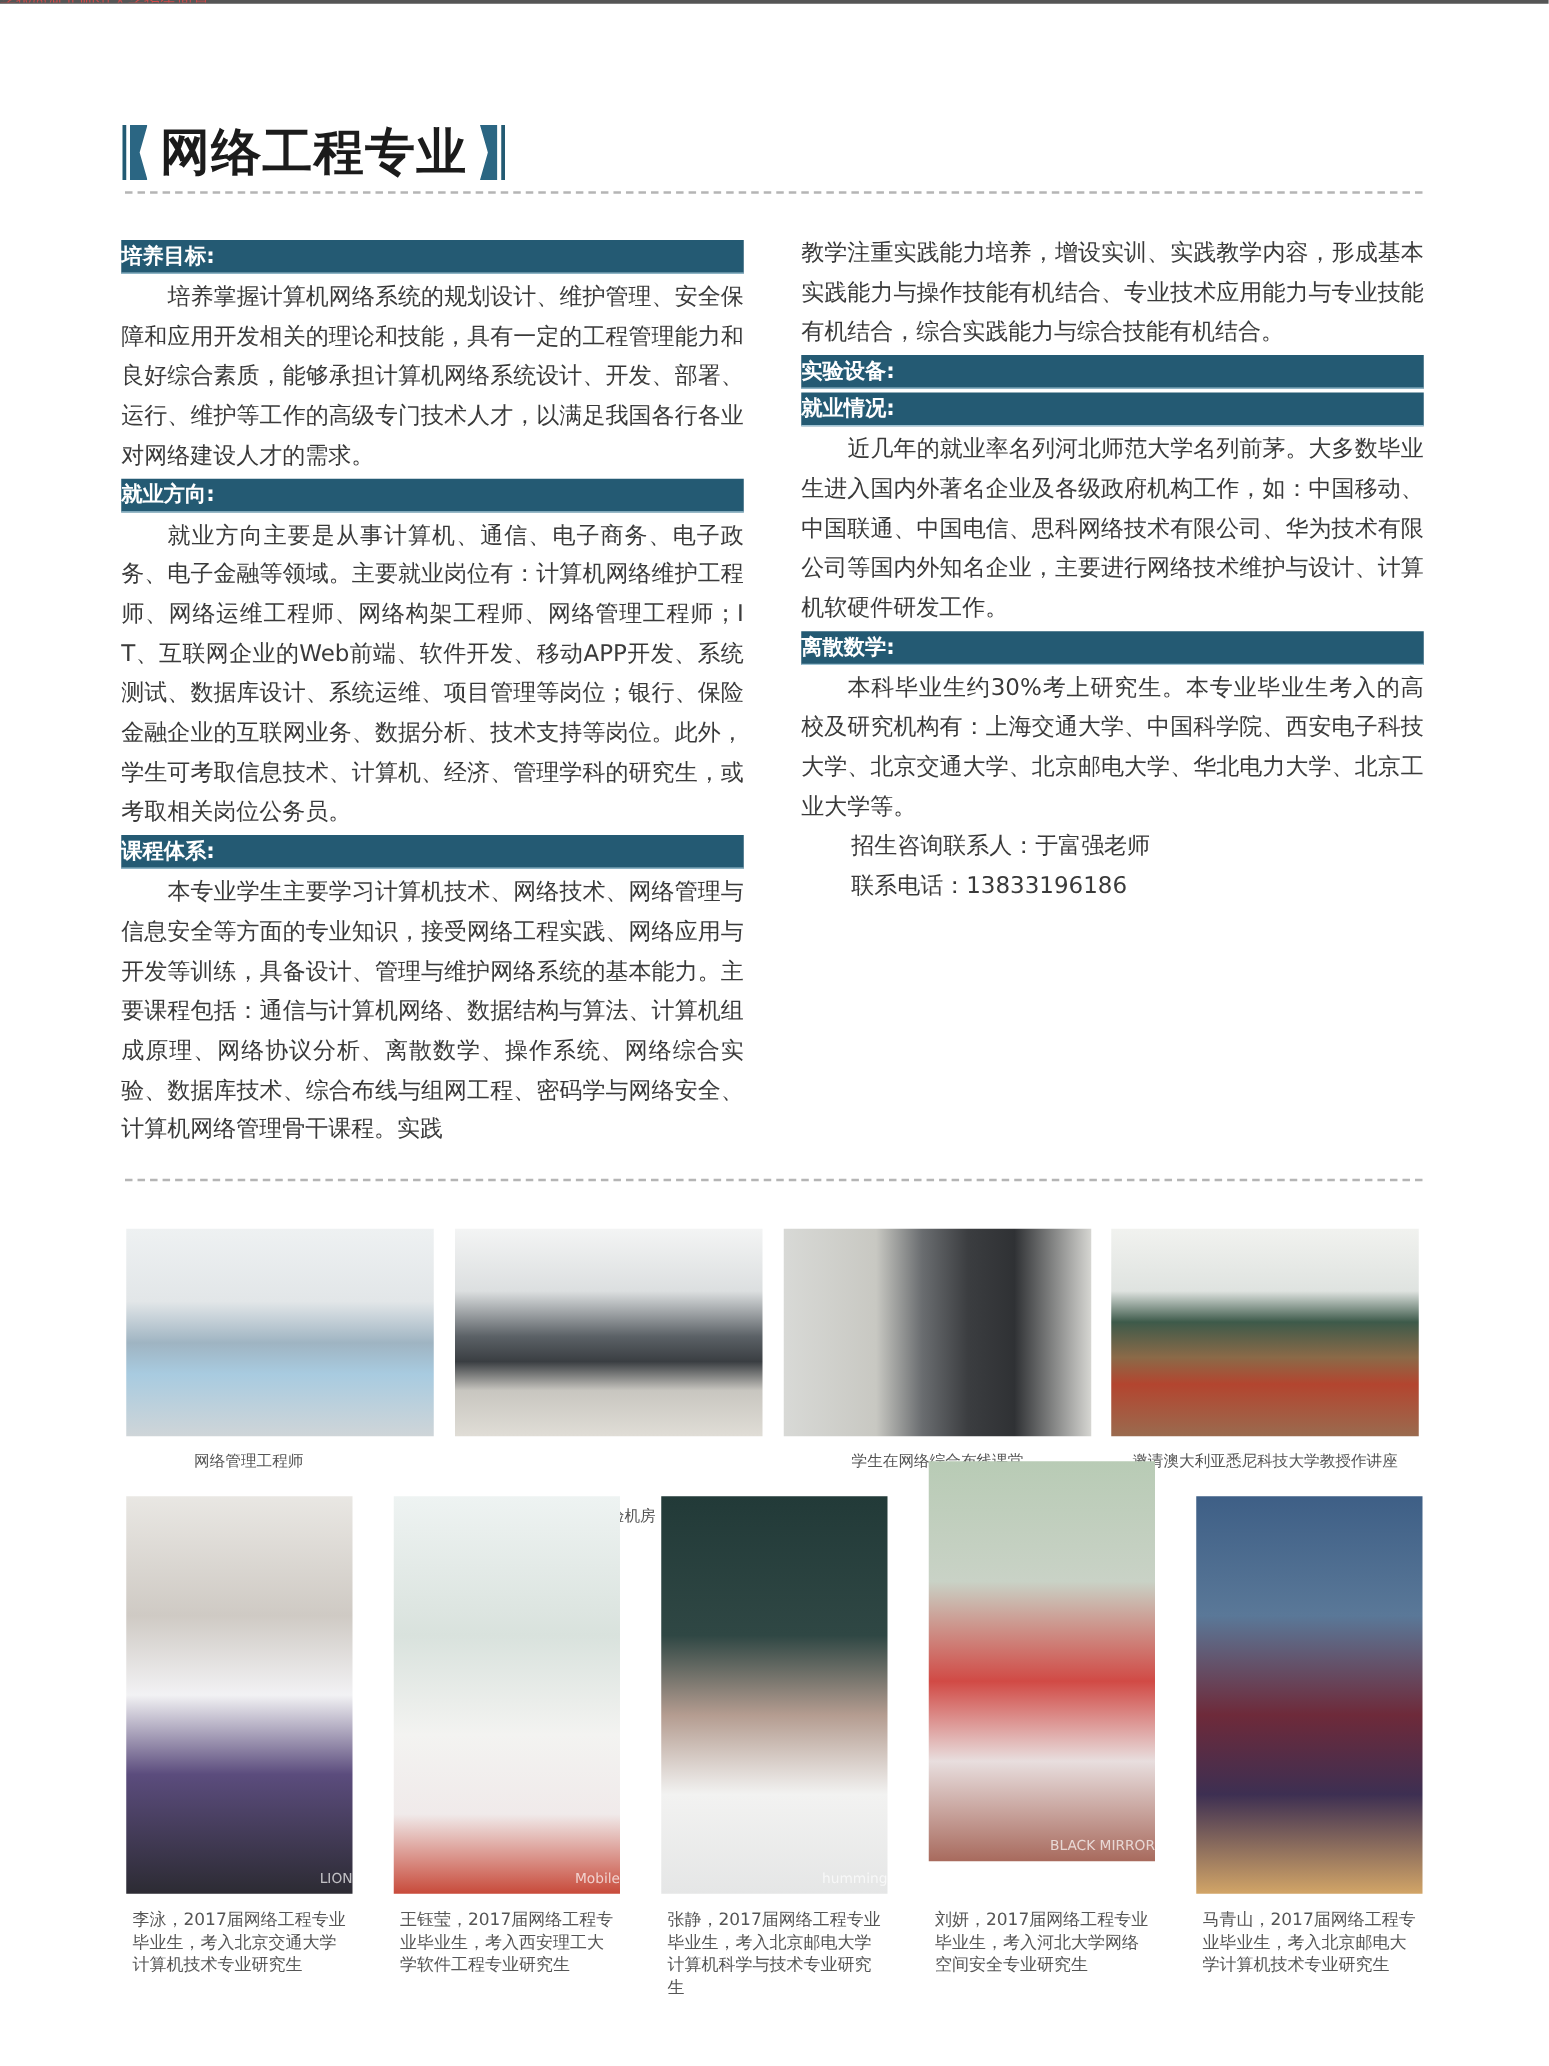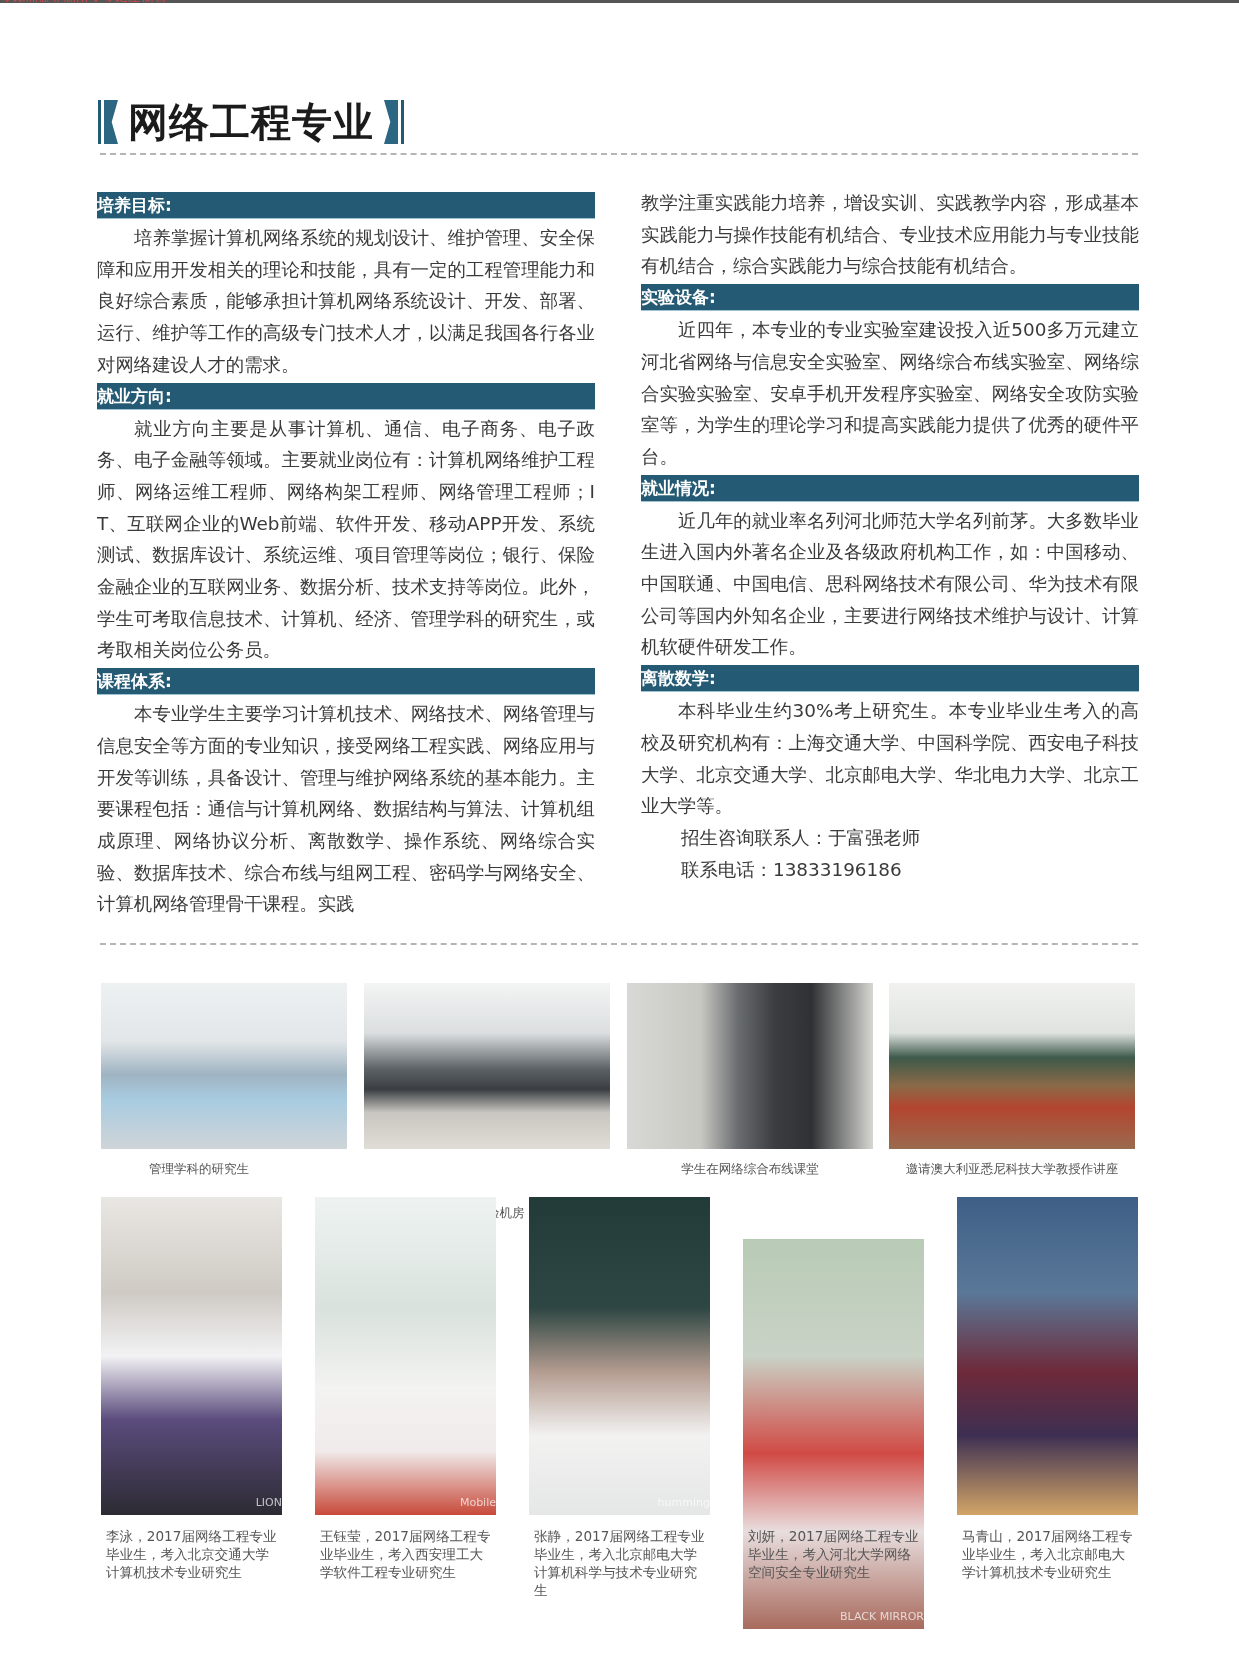--- a/index.html
+++ b/index.html
@@ -81,51 +81,50 @@
   <p class="para indent">培养掌握计算机网络系统的规划设计、维护管理、安全保障和应用开发相关的理论和技能，具有一定的工程管理能力和良好综合素质，能够承担计算机网络系统设计、开发、部署、运行、维护等工作的高级专门技术人才，以满足我国各行各业对网络建设人才的需求。</p>
   <div class="sec-head">就业方向:</div>
   <p class="para indent">就业方向主要是从事计算机、通信、电子商务、电子政务、电子金融等领域。主要就业岗位有：计算机网络维护工程师、网络运维工程师、网络构架工程师、网络管理工程师；IT、互联网企业的Web前端、软件开发、移动APP开发、系统测试、数据库设计、系统运维、项目管理等岗位；银行、保险金融企业的互联网业务、数据分析、技术支持等岗位。此外，学生可考取信息技术、计算机、经济、管理学科的研究生，或考取相关岗位公务员。</p>
   <div class="sec-head">课程体系:</div>
   <p class="para indent">本专业学生主要学习计算机技术、网络技术、网络管理与信息安全等方面的专业知识，接受网络工程实践、网络应用与开发等训练，具备设计、管理与维护网络系统的基本能力。主要课程包括：通信与计算机网络、数据结构与算法、计算机组成原理、网络协议分析、离散数学、操作系统、网络综合实验、数据库技术、综合布线与组网工程、密码学与网络安全、计算机网络管理骨干课程。实践</p>
 </div>
 
 <div class="col right" style="top:187px;">
   <p class="para">教学注重实践能力培养，增设实训、实践教学内容，形成基本实践能力与操作技能有机结合、专业技术应用能力与专业技能有机结合，综合实践能力与综合技能有机结合。</p>
   <div class="sec-head">实验设备:</div>
-  <p class="para indent">近四年，本专业的专业实验室建设投入近500多万元建立河北省网络与信息安全实验室、网络综合布线实验室、网络综合实验实验室、安卓手机开发程序实验室、网络安全攻防实验室等，为学生的理论学习和提高实践能力提供了优秀的硬件平台。</p>
   <div class="sec-head">就业情况:</div>
   <p class="para indent">近几年的就业率名列河北师范大学名列前茅。大多数毕业生进入国内外著名企业及各级政府机构工作，如：中国移动、中国联通、中国电信、思科网络技术有限公司、华为技术有限公司等国内外知名企业，主要进行网络技术维护与设计、计算机软硬件研发工作。</p>
   <div class="sec-head">离散数学:</div>
   <p class="para indent">本科毕业生约30%考上研究生。本专业毕业生考入的高校及研究机构有：上海交通大学、中国科学院、西安电子科技大学、北京交通大学、北京邮电大学、华北电力大学、北京工业大学等。</p>
   <p class="contact">招生咨询联系人：于富强老师</p>
   <p class="contact">联系电话：13833196186</p>
 </div>
 
 <div class="dash" style="top:943px;"></div>
 
 <div class="photo lab1" style="left:101px; top:983px; width:246px; height:166px;"></div>
 <div class="photo lab2" style="left:364px; top:983px; width:246px; height:166px;"></div>
 <div class="photo lab3" style="left:627px; top:983px; width:246px; height:166px;"></div>
 <div class="photo lab4" style="left:889px; top:983px; width:246px; height:166px;"></div>
 
-<div class="photo-cap" style="left:101px; top:1161px; width:196px;">管理学科的研究生</div>
+<div class="photo-cap" style="left:101px; top:1161px; width:196px;">网络管理工程师</div>
 <div class="photo-cap" style="left:364px; top:1161px; width:246px;margin-top:44px;">专业实验机房</div>
 <div class="photo-cap" style="left:627px; top:1161px; width:246px;">学生在网络综合布线课堂</div>
 <div class="photo-cap" style="left:889px; top:1161px; width:246px;">邀请澳大利亚悉尼科技大学教授作讲座</div>
 
 <div class="photo p1" style="left:101px; top:1197px; width:181px; height:318px;">
     <div class="ph-label">LION</div>
   </div>
 <div class="photo p2" style="left:315px; top:1197px; width:181px; height:318px;">
     <div class="ph-label">Mobile</div>
   </div>
 <div class="photo p3" style="left:529px; top:1197px; width:181px; height:318px;">
     <div class="ph-label">humming</div>
   </div>
-<div class="photo p4" style="left:743px; top:1239px; width:181px; height:390px;">
+<div class="photo p4" style="left:743px; top:1169px; width:181px; height:320px;">
     <div class="ph-label">BLACK MIRROR</div>
   </div>
 <div class="photo p5" style="left:957px; top:1197px; width:181px; height:318px;">
     <div class="ph-label"></div>
   </div>
 
 <div class="portrait-cap" style="left:106px; top:1527px;">李泳，2017届网络工程专业毕业生，考入北京交通大学计算机技术专业研究生</div>
 <div class="portrait-cap" style="left:320px; top:1527px;">王钰莹，2017届网络工程专业毕业生，考入西安理工大学软件工程专业研究生</div>
 <div class="portrait-cap" style="left:534px; top:1527px;">张静，2017届网络工程专业毕业生，考入北京邮电大学计算机科学与技术专业研究生</div>
 <div class="portrait-cap" style="left:748px; top:1527px;">刘妍，2017届网络工程专业毕业生，考入河北大学网络空间安全专业研究生</div>

